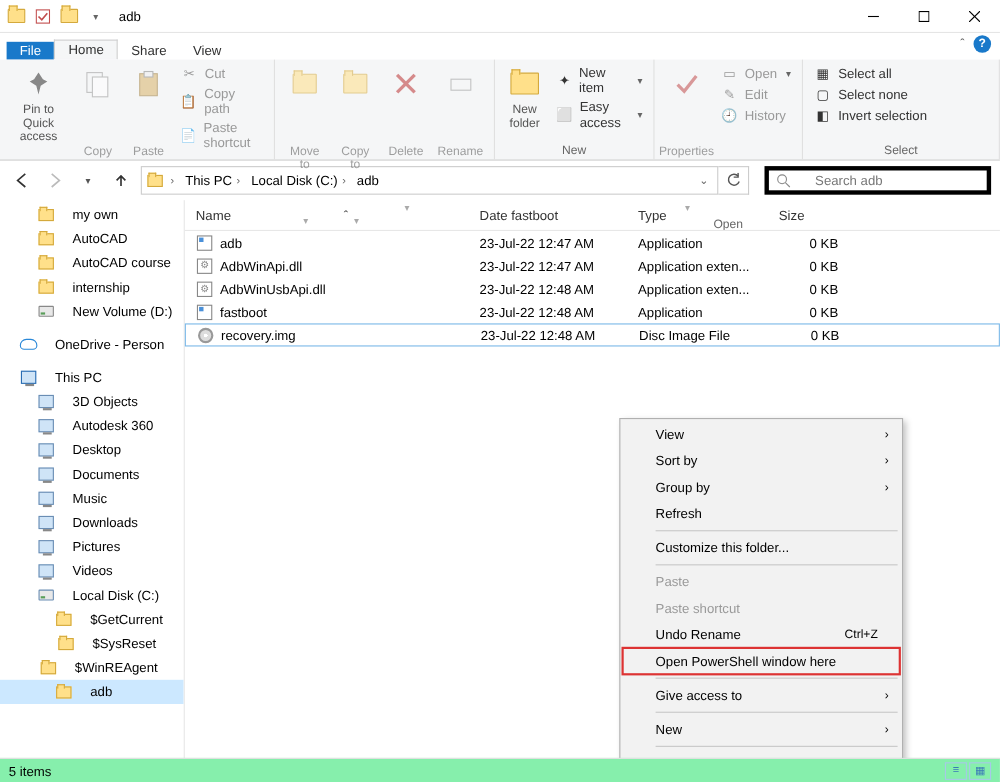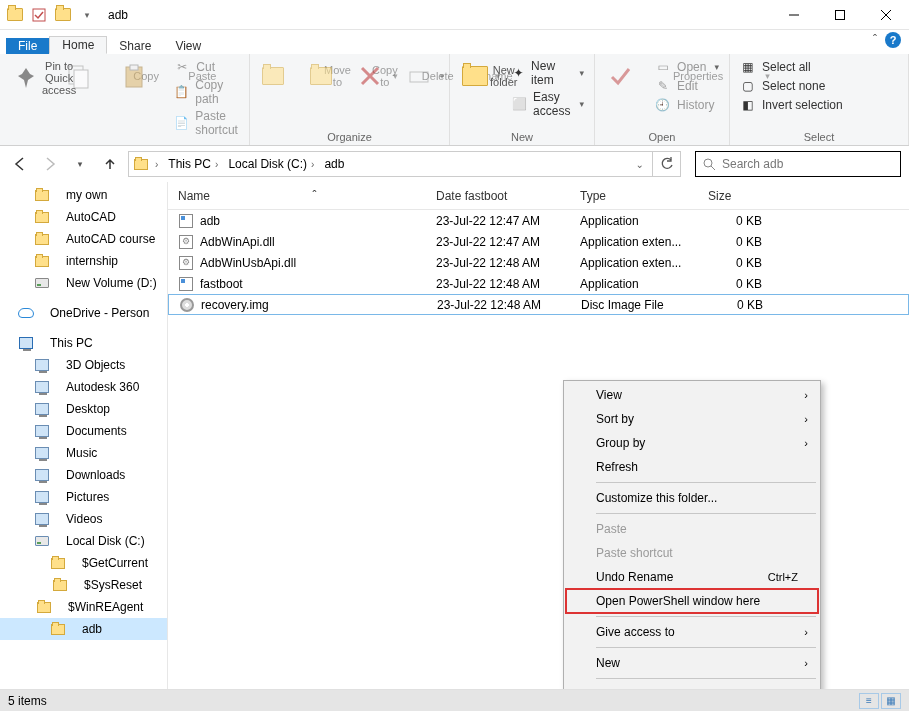--- a/index.html
+++ b/index.html
@@ -21,38 +21,38 @@
 .menutab.file { background:#1979ca; color:#fff; }
 .menutab.active { border:1px solid #d0d0d0; border-bottom:1px solid #f5f6f7; background:#f5f6f7; }
 .helpbtn { position:absolute; right:8px; top:2px; display:flex; gap:8px; align-items:center; }
 .help-circle { width:16px; height:16px; border-radius:50%; background:#1979ca; color:#fff; display:flex; align-items:center; justify-content:center; font-weight:bold; font-size:11px;}
 
 
 .ribbon { height: 92px; background:#f5f6f7; border-bottom:1px solid #d0d0d0; display:flex; }
 .rgroup { border-right:1px solid #e0e0e0; padding:2px 6px 0 6px; display:flex; flex-direction:column; }
 .rgroup .items { flex:1; display:flex; align-items:flex-start; gap:4px; }
 .rgroup .label { text-align:center; color:#666; font-size:11px; padding-bottom:2px; }
-.rbtn { display:flex; flex-direction:row; align-items:center; justify-content:flex-start; padding:4px 6px; gap:2px; cursor:default; min-width:42px;}
+.rbtn { display:flex; flex-direction:column; align-items:center; justify-content:center; padding:4px 6px; gap:2px; cursor:default; min-width:42px;}
 .rbtn .icon { width:32px; height:32px; display:flex; align-items:center; justify-content:center; }
 .rbtn .lbl { font-size:11px; text-align:center; color:#555; line-height:1.1; }
 .rbtn.disabled { opacity:0.55;gap:40px; }
 .rlist { display:flex; flex-direction:column; gap:1px; padding-top:2px; }
 .rlitem { display:flex; align-items:center; gap:6px; padding:1px 4px; font-size:11px; color:#333; }
 .rlitem.disabled { color:#999; }
 .rlicon { width:16px; height:16px; display:flex; align-items:center; justify-content:center; }
 
 
 .navbar { height:36px; display:flex; align-items:center; padding:4px 8px; gap:6px; }
 .navbtn { width:24px; height:24px; display:flex; align-items:center; justify-content:center; color:#555; }
 .navbtn.disabled { color:#bbb; }
 .addrbox { flex:1; height:26px; border:1px solid #ccc; display:flex; align-items:center; padding:0 4px; gap:2px; }
 .acrumb { padding:0 4px; display:flex; align-items:center; gap:4px; }
 .acrumb .sep { color:#666; font-size:10px; }
 .refreshbox { width:28px; height:26px; border:1px solid #ccc; border-left:none; display:flex; align-items:center; justify-content:center; }
-.searchbox { width:206px; height:26px; border:1px solid #000000; margin-left:8px; display:flex; align-items:center; padding:0 6px; gap:6px; color:#777; }
+.searchbox { width:206px; height:26px; border:4px solid #000000; margin-left:8px; display:flex; align-items:center; padding:0 6px; gap:22px; color:#777; }
 
 
 .main { position:absolute; top:182px; bottom:22px; left:0; right:0; display:flex; }
 .sidebar { width:168px; border-right:1px solid #e7e7e7; overflow:hidden; padding:2px 0; }
 .sbitem { display:flex; align-items:center; gap:16px; padding:2px 4px 2px 18px; height:22px; white-space:nowrap; overflow:hidden; }
 .sbitem.indent { padding-left:34px; }
 .sbitem.active { background:#cce8ff; }
 .sbicon { width:16px; height:16px; display:flex; align-items:center; justify-content:center; flex-shrink:0;}
 .yfold { width:14px; height:11px; background:#ffe08a; border:1px solid #d4a93c; position:relative; }
 .yfold:before { content:""; position:absolute; top:-3px; left:0; width:5px; height:3px; background:#ffe08a; border:1px solid #d4a93c; border-bottom:none;}
@@ -86,21 +86,21 @@
 
 .ctxmenu { position:absolute; left:563px; top:380px; width:258px; background:#f2f2f2; border:1px solid #b0b0b0; box-shadow:3px 3px 6px rgba(0,0,0,0.25); padding:2px; }
 .ctxitem { height:24px; display:flex; align-items:center; padding:0 24px 0 30px; position:relative; }
 .ctxitem.disabled { color:#9a9a9a; }
 .ctxitem .arrow { position:absolute; right:10px; font-size:11px; }
 .ctxitem .shortcut { position:absolute; right:20px; font-size:11px; }
 .ctxsep { height:1px; background:#c7c7c7; margin:3px 2px 3px 30px; }
 .ctxitem.highlight { outline:2px solid #d33; outline-offset:-1px; }
 
 
-.statusbar { position:absolute; bottom:0; left:0; right:0; height:22px; border-top:1px solid #e0e0e0; display:flex; align-items:center; padding:0 8px; background:#e5e5e5;}
+.statusbar { position:absolute; bottom:0; left:0; right:0; height:22px; border-top:1px solid #e0e0e0; display:flex; align-items:center; padding:0 8px; background:#86efac;}
 .viewtoggles { margin-left:auto; display:flex; gap:2px; }
 .vt { width:20px; height:16px; border:1px solid #a7c9e7; display:flex; align-items:center; justify-content:center; font-size:10px; color:#3a7ab8;}
 
 .chev { font-size:9px; color:#666; margin-left:2px; }
 svg { display:block; }
 </style>
 </head>
 <body>
 
 <div class="titlebar">
@@ -229,21 +229,20 @@
       </div>
       <div class="rbtn disabled">
         <span class="icon">
             <svg width="24" height="24">
               <rect x="3" y="8" width="18" height="10" fill="none" stroke="#999"></rect>
             </svg>
           </span>
         <span class="lbl">Rename</span>
       </div>
     </div>
-    <div class="label">Organize</div>
   </div>
 
   <div class="rgroup" style="width:145px;">
     <div class="items">
       <div class="rbtn">
         <span class="icon">
             <span class="folder-glyph" style="width:26px;height:20px;"></span>
           </span>
         <span class="lbl" style="white-space:pre-line;">New
 folder</span>

